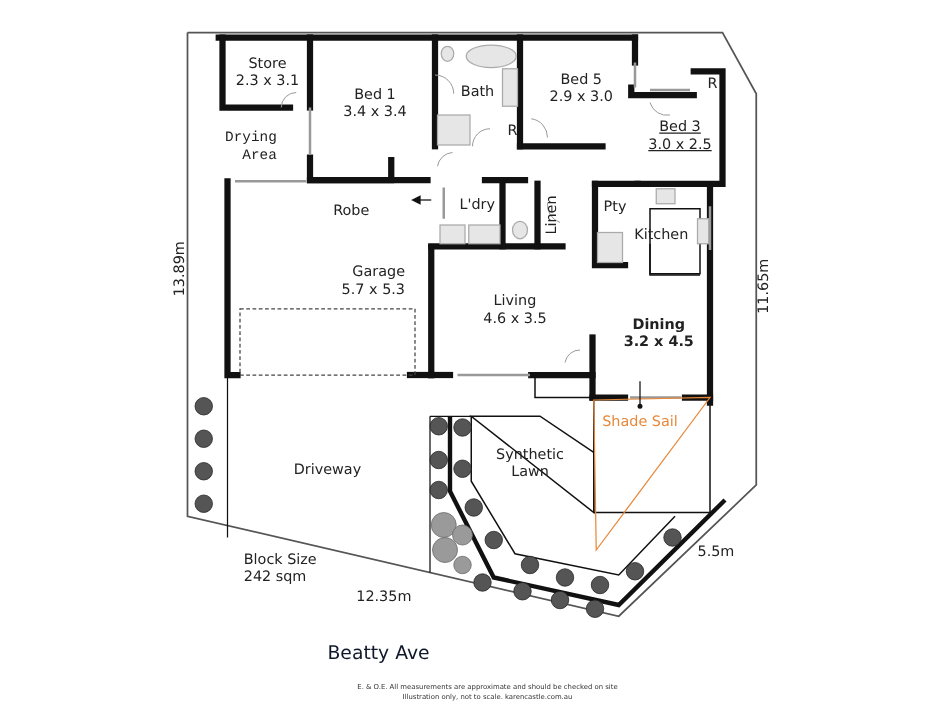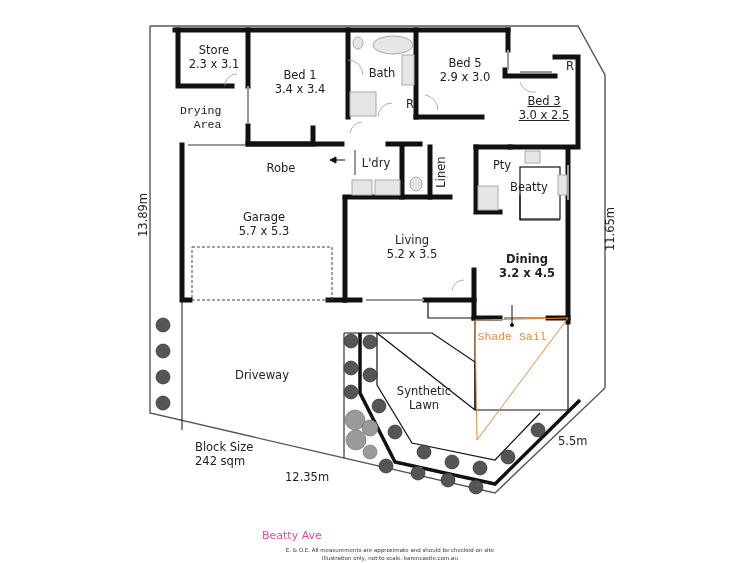--- a/index.html
+++ b/index.html
@@ -2,23 +2,23 @@
 <html><head>
 <meta charset="utf-8">
 <style>
   html, body { margin:0; padding:0; background:#ffffff; }
   body { width:750px; height:563px; position:relative; overflow:hidden; font-family:"DejaVu Sans", sans-serif; color:#222; }
   #plan { position:absolute; left:0; top:0; width:750px; height:563px; }
   .lbl { position:absolute; font-size:11.5px; line-height:14px; text-align:center; color:#222; white-space:nowrap; }
   .lbl-l { text-align:right;font-family:Liberation Mono, monospace; }
   .dim { position:absolute; font-size:11.5px; color:#222; white-space:nowrap; }
   .rot { transform:rotate(-90deg); transform-origin:center center; }
-  .street { position:absolute; font-size:11px; color:#ec4899;margin-top:16px; }
+  .street { position:absolute; font-size:15px; color:#0f172a; }
   .disclaimer { position:absolute; font-size:5.5px; color:#333; text-align:center; line-height:8px; white-space:nowrap; }
-  .shade { color:#e8883a;font-family:Liberation Mono, monospace; }
+  .shade { color:#e8883a; }
 </style>
 </head>
 <body>
 
 <svg id="plan" viewBox="0 0 750 563" xmlns="http://www.w3.org/2000/svg">
 
   <g fill="none" stroke="#555" stroke-width="1.4">
     <polyline points="150,26 150,413 495,493 605,388 605,75 578,26 150,26"></polyline>
   </g>
 
@@ -177,48 +177,48 @@
   <div>Bed 3</div>
   <div>3.0 x 2.5</div>
 </div>
 <div class="lbl lbl-l" style="left:180px;top:104px;">
   <div>Drying</div>
   <div>Area</div>
 </div>
 <div class="lbl" style="left:256px;top:129px;width:50px;margin-top:32px;">
   <div>Robe</div>
 </div>
-<div class="lbl" style="left:356px;top:156px;width:40px;">
+<div class="lbl" style="left:356px;top:156px;width:40px;text-align:right;">
   <div>L'dry</div>
 </div>
 <div class="lbl rot" style="left:421px;top:165px;width:40px;">
   <div>Linen</div>
 </div>
-<div class="lbl" style="left:480px;top:158px;width:24px;padding-left:10px;">
+<div class="lbl" style="left:480px;top:158px;width:24px;">
   <div>Pty</div>
 </div>
 <div class="lbl" style="left:506px;top:180px;width:46px;">
-  <div>Beatty</div>
-</div>
-<div class="lbl" style="left:224px;top:210px;width:80px;">
+  <div>Kitchen</div>
+</div>
+<div class="lbl" style="left:244px;top:210px;width:80px;text-align:right;">
   <div>Garage</div>
   <div>5.7 x 5.3</div>
 </div>
 <div class="lbl" style="left:372px;top:233px;width:80px;">
   <div>Living</div>
-  <div>5.2 x 3.5</div>
+  <div>4.6 x 3.5</div>
 </div>
 <div class="lbl" style="left:492px;top:252px;width:70px;font-weight:bold;">
   <div>Dining</div>
   <div>3.2 x 4.5</div>
 </div>
 <div class="lbl" style="left:224px;top:368px;width:76px;">
   <div>Driveway</div>
 </div>
-<div class="lbl" style="left:392px;top:384px;width:64px;">
+<div class="lbl" style="left:392px;top:356px;width:64px;">
   <div>Synthetic</div>
   <div>Lawn</div>
 </div>
 <div class="lbl shade" style="left:476px;top:330px;width:72px;">
   <div>Shade Sail</div>
 </div>
 
 <div class="lbl" style="left:404px;top:97px;width:12px;">R</div>
 <div class="lbl" style="left:564px;top:59px;width:12px;">R</div>
 

